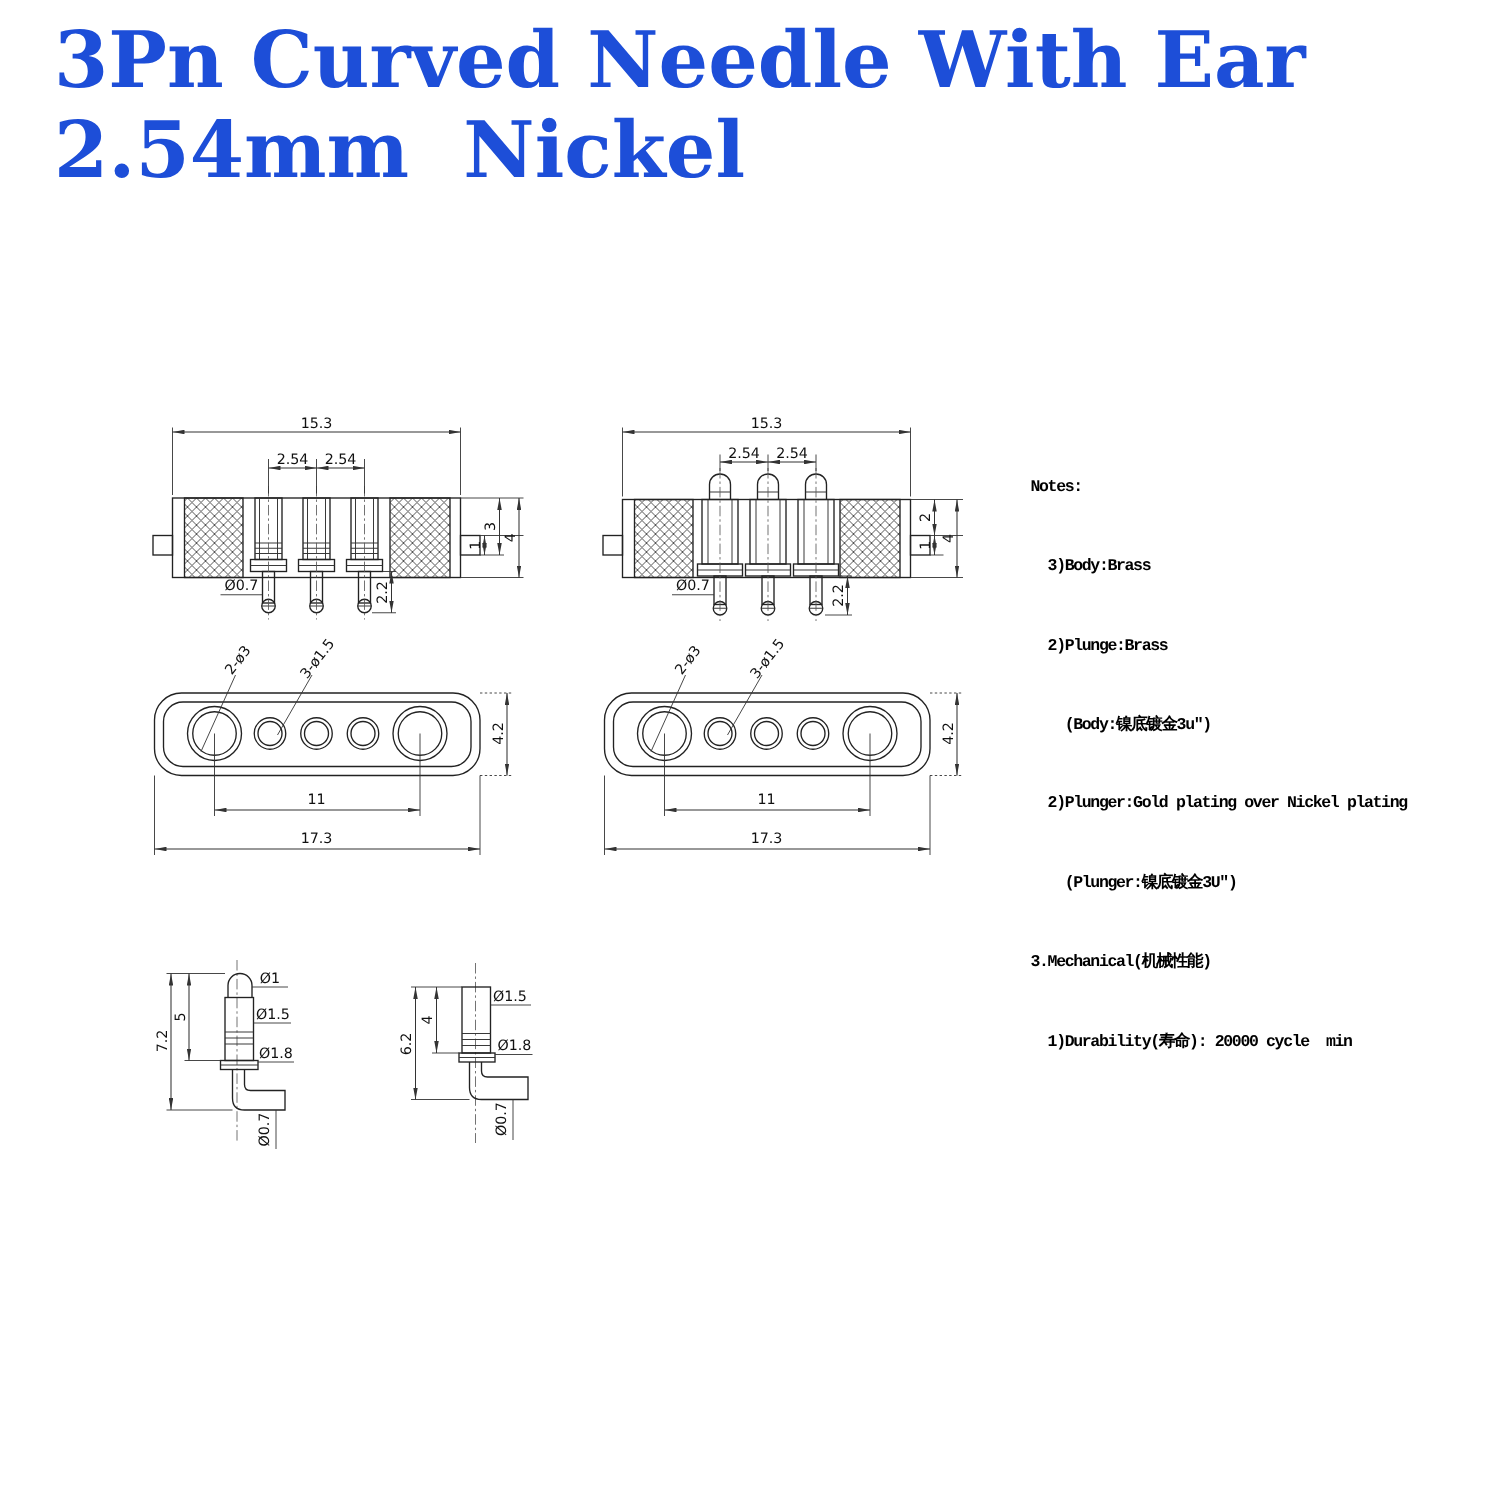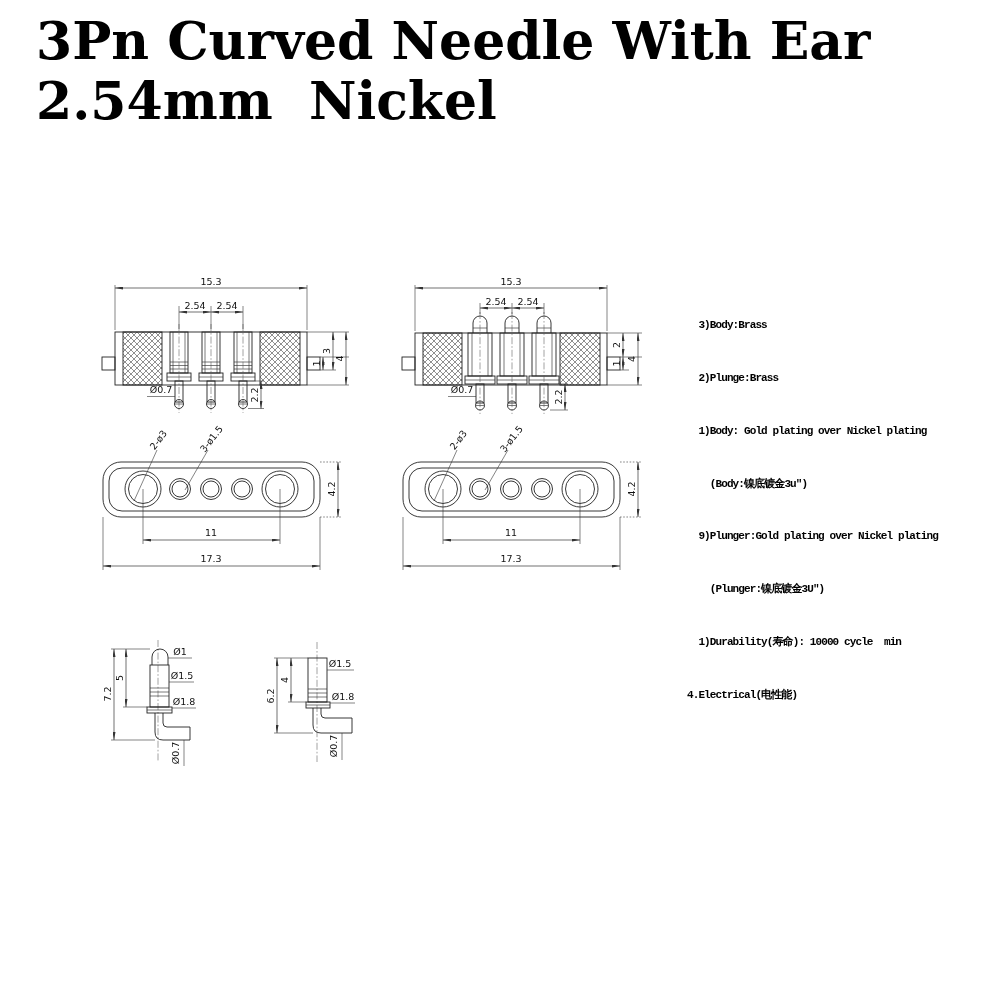--- a/index.html
+++ b/index.html
@@ -1,18 +1,18 @@
 <!DOCTYPE html>
 <html><head>
 <meta charset="utf-8">
 <style>
   html,body{margin:0;padding:0;}
   body{width:1000px;height:1000px;background:#ffffff;position:relative;overflow:hidden;
        font-family:"DejaVu Sans",sans-serif;}
-  .title-line{position:absolute;left:36px;color:#000000;font-family:"DejaVu Serif",serif;
+  .title-line{position:absolute;left:36px;color:#1d4ed8;font-family:"DejaVu Serif",serif;
        font-weight:bold;font-size:52px;white-space:pre;letter-spacing:0;}
   #title1{top:10px;} #title2{top:70px;}
   .notes{position:absolute;left:687px;top:282px;font-family:"Liberation Mono",monospace;
        font-weight:bold;font-size:11px;letter-spacing:-0.9px;line-height:17.6px;color:#000;
        white-space:pre;}
   svg.d{position:absolute;overflow:visible;}
   .ln{stroke:#222;stroke-width:0.9;fill:none;}
   .thin{stroke:#333;stroke-width:0.65;fill:none;}
   .ext{stroke:#333;stroke-width:0.6;fill:none;}
   .extd{stroke:#333;stroke-width:0.6;fill:none;stroke-dasharray:1.6 1.6;}
@@ -325,28 +325,28 @@
     <line class="ext" x1="67" y1="58" x2="94" y2="58"></line>
     <text class="dt" x="80" y="55">Ø1.5</text>
     <line class="ext" x1="70" y1="91" x2="95" y2="91"></line>
     <text class="dt" x="83" y="88">Ø1.8</text>
     <line class="ext" x1="82" y1="121" x2="82" y2="148"></line>
     <text class="dt" x="77" y="134" transform="rotate(-90 77 134)">Ø0.7</text>
   </g>
 </svg>
 
 <div class="notes">
+  <div>Notes:</div>
   <div>  3)Body:Brass</div>
   <div>  2)Plunge:Brass</div>
-  <div>  1)Body: Gold plating over Nickel plating</div>
   <div>    (Body:镍底镀金3u")</div>
-  <div>  9)Plunger:Gold plating over Nickel plating</div>
+  <div>  2)Plunger:Gold plating over Nickel plating</div>
   <div>    (Plunger:镍底镀金3U")</div>
-  <div>  1)Durability(寿命): 10000 cycle  min</div>
-  <div>4.Electrical(电性能)</div>
+  <div>3.Mechanical(机械性能)</div>
+  <div>  1)Durability(寿命): 20000 cycle  min</div>
   
   
   
   
   
   
   
   
 </div>
 

